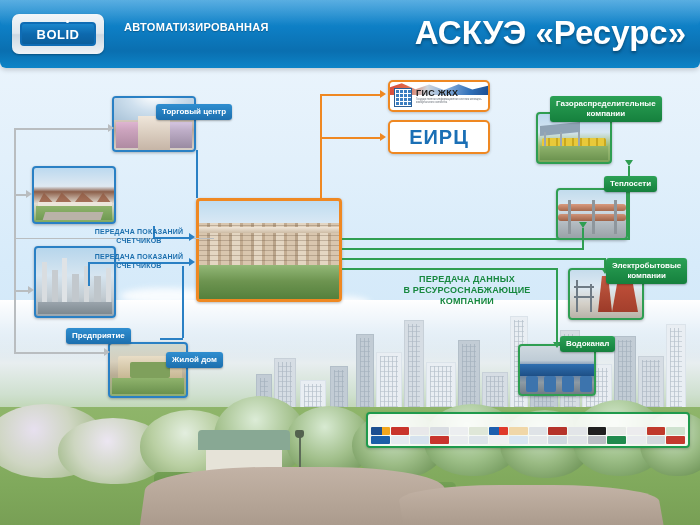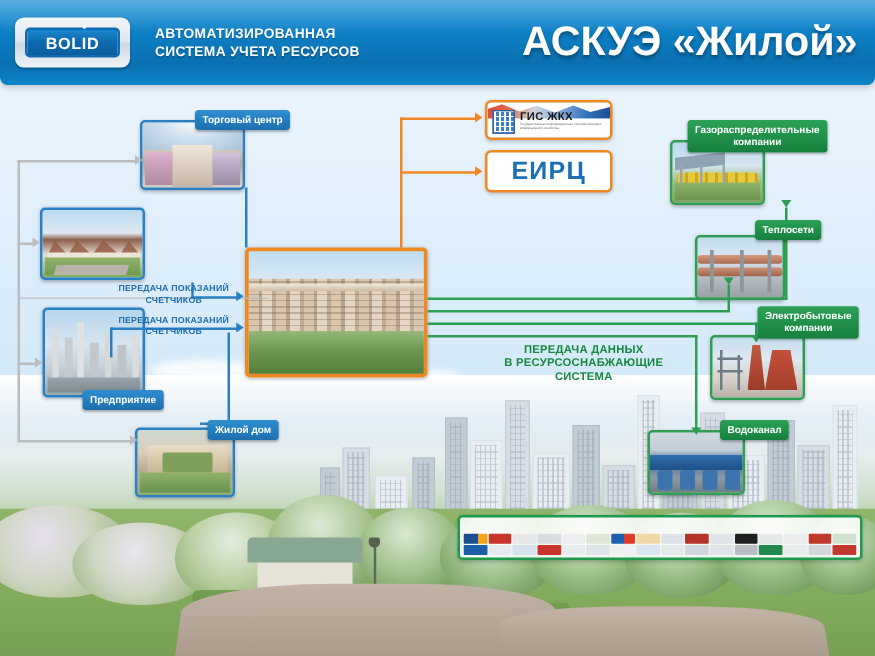--- a/index.html
+++ b/index.html
@@ -108,21 +108,21 @@
   }
   .photo.bl { border:2px solid #2a80c4; }
   .photo.gr { border:2px solid #2f9e52; }
   .photo.or { border:3px solid #ef8822; }
   .cap {
     position:absolute; z-index:12; color:#ffffff; font-weight:bold;
     font-size:8px; line-height:10px; text-align:center;
     padding:3px 6px; border-radius:3px; white-space:pre-line;
     box-shadow:0 1px 2px rgba(0,0,0,.3);
   }
-  .cap.bl { background:linear-gradient(180deg,#2f8ed0 0%,#1c6fae 100%); }
+  .cap.bl { background:linear-gradient(180deg,#2f8ed0 0%,#1c6fae 100%);margin-top:16px; }
   .cap.gr { background:linear-gradient(180deg,#2ba155 0%,#15803d 100%); }
   .cap.or { background:linear-gradient(180deg,#f59a2d 0%,#ed7f12 100%); font-size:10px; padding:3px 9px; }
 
   
   .flow-label {
     position:absolute; z-index:11; color:#1c6fae; font-weight:bold;
     font-size:7px; line-height:9px; text-align:center; white-space:pre-line;
     letter-spacing:.2px;
   }
   .flow-green {
@@ -281,23 +281,22 @@
 
   <div class="header">
     <div class="logo">
       <div class="logo-inner">
         <span class="logo-text">BOLID</span>
         <span class="logo-dot"></span>
       </div>
     </div>
     <div class="subtitle">
       <div>АВТОМАТИЗИРОВАННАЯ</div>
-      <div>СИСТЕМА УЧЕТА РЕСУРСОВ</div>
     </div>
-    <div class="title">АСКУЭ «Жилой»</div>
+    <div class="title">АСКУЭ «Ресурс»</div>
   </div>
 
   <div class="conn l-gray" style="left:14px;top:128px;width:1.5px;height:110px;"></div>
   <div class="conn l-gray" style="left:14px;top:128px;width:96px;height:1.5px;"></div>
   <div class="arrow ar-gray" style="left:108px;top:124px;"></div>
   <div class="conn l-gray" style="left:14px;top:194px;width:14px;height:1.5px;"></div>
   <div class="arrow ar-gray" style="left:26px;top:190px;"></div>
   <div class="conn l-gray" style="left:14px;top:238px;width:200px;height:1px;"></div>
   <div class="conn l-gray" style="left:14px;top:238px;width:1.5px;height:114px;"></div>
   <div class="conn l-gray" style="left:14px;top:290px;width:16px;height:1.5px;"></div>
@@ -425,36 +424,36 @@
 
   <div class="photo gr" style="left:568px;top:268px;width:76px;height:52px;
               background:linear-gradient(180deg,#c6dcec 0%,#dde9f2 36%,#d4d0c8 70%,#b8b2a8 100%);">
     <div style="position:absolute;right:4px;top:10px;width:26px;bottom:6px;background:linear-gradient(180deg,#c2503a 0%,#a33f2c 100%);clip-path:polygon(22% 0,78% 0,100% 100%,0 100%);"></div>
     <div style="position:absolute;right:30px;top:6px;width:14px;bottom:6px;background:linear-gradient(180deg,#c25a42 0%,#9c3a28 100%);clip-path:polygon(28% 0,72% 0,100% 100%,0 100%);"></div>
     <div style="position:absolute;left:6px;top:10px;width:1.5px;bottom:6px;background:#6f7b85;"></div>
     <div style="position:absolute;left:20px;top:14px;width:1.5px;bottom:6px;background:#6f7b85;"></div>
     <div style="position:absolute;left:4px;top:16px;width:20px;height:1.5px;background:#6f7b85;"></div>
     <div style="position:absolute;left:4px;top:26px;width:20px;height:1.5px;background:#6f7b85;"></div>
   </div>
-  <div class="cap gr" style="left:606px;top:245px;">Электробытовые
+  <div class="cap gr" style="left:606px;top:258px;">Электробытовые
 компании</div>
 
   <div class="photo gr" style="left:518px;top:344px;width:78px;height:52px;
               background:linear-gradient(180deg,#cfd9e0 0%,#bfccd6 30%,#4a6f9e 48%,#8d9aa4 76%,#707c86 100%);">
     <div style="position:absolute;left:0;right:0;top:18px;height:12px;background:linear-gradient(180deg,#2f6fb0,#1d4f86);"></div>
     <div style="position:absolute;left:6px;top:30px;width:12px;height:16px;background:#3d74ad;border-radius:2px;"></div>
     <div style="position:absolute;left:24px;top:30px;width:12px;height:16px;background:#3d74ad;border-radius:2px;"></div>
     <div style="position:absolute;left:42px;top:30px;width:12px;height:16px;background:#3d74ad;border-radius:2px;"></div>
     <div style="position:absolute;left:60px;top:30px;width:12px;height:16px;background:#3d74ad;border-radius:2px;"></div>
   </div>
-  <div class="cap gr" style="left:576px;top:336px;">Водоканал</div>
+  <div class="cap gr" style="left:560px;top:336px;">Водоканал</div>
 
   <div class="flow-green" style="left:374px;top:274px;width:186px;">ПЕРЕДАЧА ДАННЫХ
 В РЕСУРСОСНАБЖАЮЩИЕ
-СИСТЕМА</div>
+КОМПАНИИ</div>
 
   <div class="mfr" style="left:366px;top:412px;width:324px;height:36px;">
     <div class="mfr-grid">
       <span class="mfr-logo" style="background:linear-gradient(90deg,#1b4f91 60%,#f2a61d 60%);"></span>
       <span class="mfr-logo" style="background:#c9342b;"></span>
       <span class="mfr-logo" style="background:#e8e8ea;"></span>
       <span class="mfr-logo" style="background:#d9dde2;"></span>
       <span class="mfr-logo" style="background:#eceef0;"></span>
       <span class="mfr-logo" style="background:#dfe7d8;"></span>
       <span class="mfr-logo" style="background:linear-gradient(90deg,#1d5fae 55%,#e03a2a 55%);"></span>

